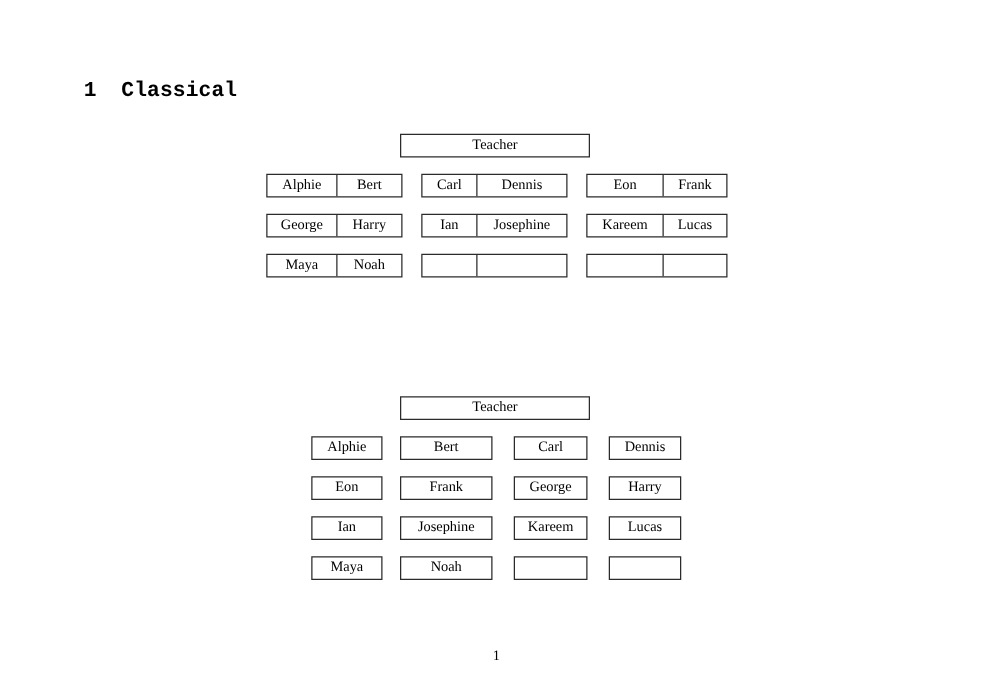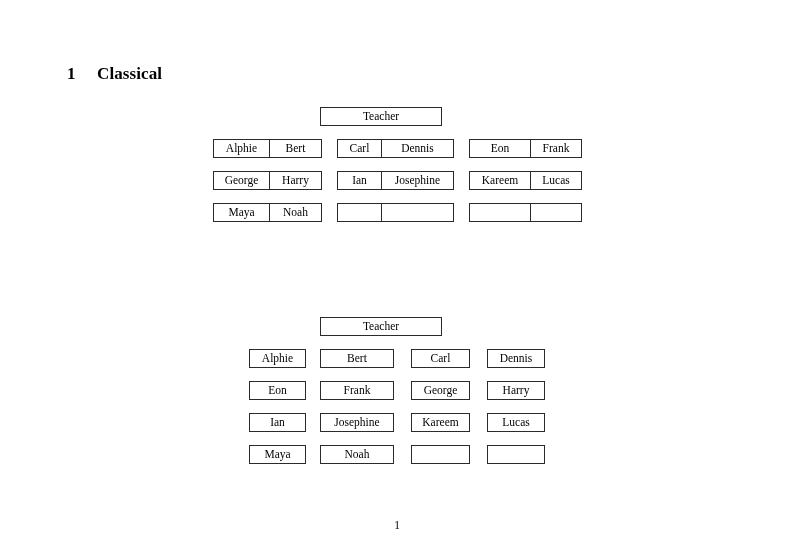--- a/index.html
+++ b/index.html
@@ -21,20 +21,21 @@
     inset: 0;
   }
 
   
   .section-heading {
     position: absolute;
     font-size: 17px;
     font-weight: bold;
     letter-spacing: 0.1px;
     white-space: nowrap;
+    font-family: Liberation Mono, monospace;
   }
   .section-heading .num {
     display: inline-block;
     width: 30px;
   }
 
   #heading-classical   { left: 67px; top: 64px; }
   #heading-distributed { left: 67px; top: 275px; }
 
   
@@ -47,21 +48,21 @@
     line-height: 17px;
     font-size: 11.5px;
     text-align: center;
     white-space: nowrap;
     overflow: hidden;
   }
 
   
   .teacher-box {
     left: 320px;
-    width: 122px;
+    width: 152px;
   }
   #teacher-classical   { top: 107px; }
   #teacher-distributed { top: 317px; }
 
   
   .group {
     position: absolute;
     box-sizing: border-box;
     border: 1px solid #2b2b2b;
     background: #ffffff;

